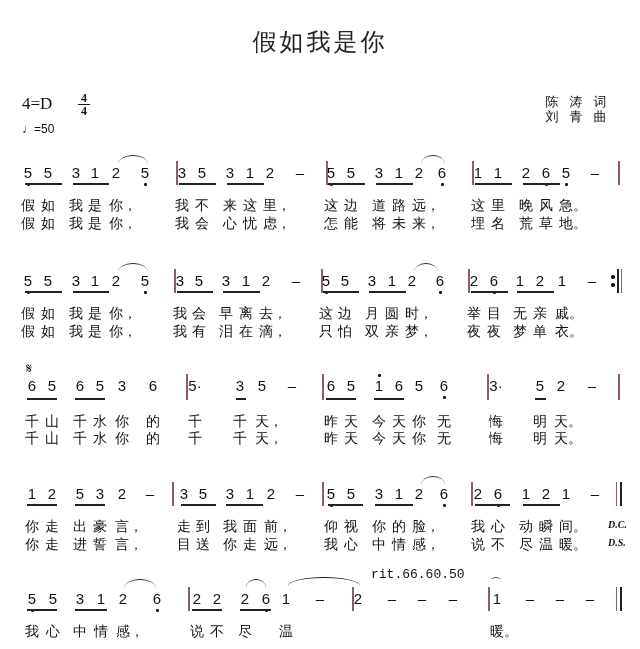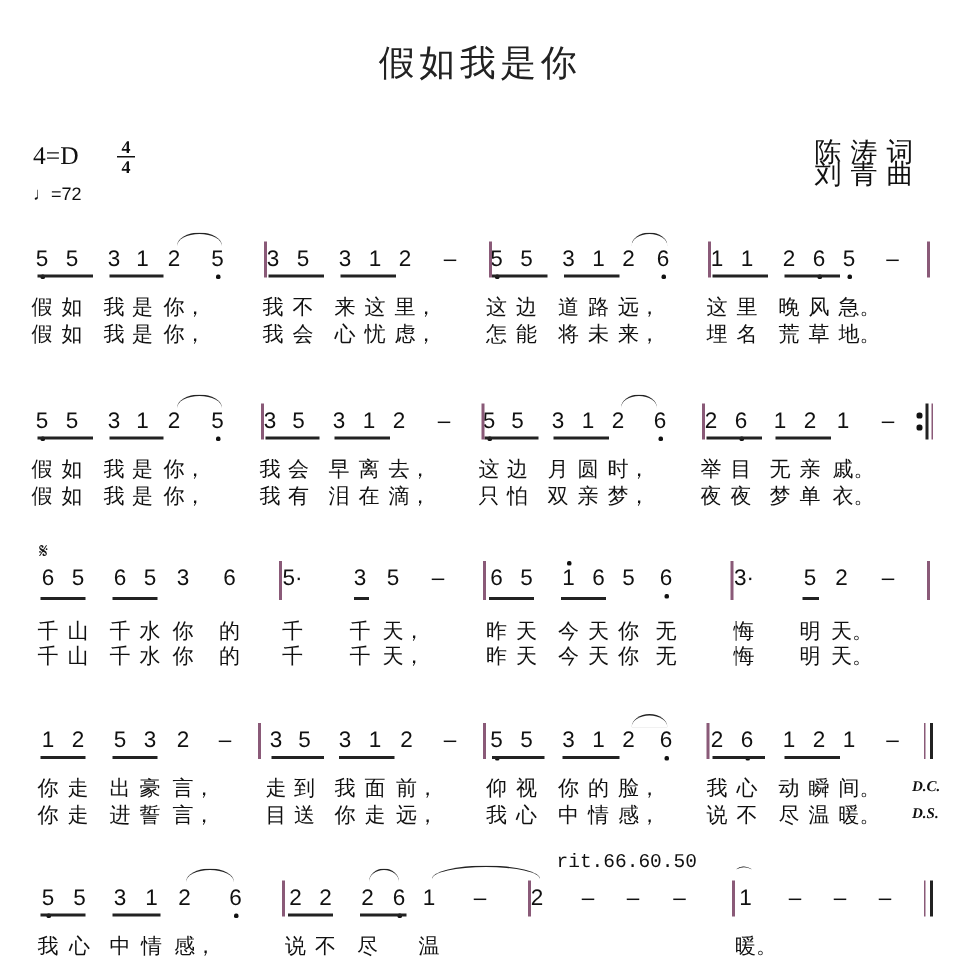--- a/index.html
+++ b/index.html
@@ -3,21 +3,21 @@
 <meta charset="utf-8">
 <style>
   html,body{margin:0;padding:0;background:#fff;}
   body{width:640px;height:649px;position:relative;overflow:hidden;font-family:"Liberation Sans","DejaVu Sans",sans-serif;color:#111;}
   .abs{position:absolute;}
   .title{left:0;width:640px;top:26px;text-align:center;font-size:24px;letter-spacing:3px;font-family:"DejaVu Sans",sans-serif;color:#222;}
   .key{left:22px;top:94px;font-size:17px;font-family:"Liberation Serif",serif;}
   .timesig{left:78px;top:92px;font-size:12px;font-weight:bold;text-align:center;width:12px;line-height:12px;font-family:"Liberation Serif",serif;}
   .timesig .line{border-top:1px solid #111;margin:0;}
   .tempo{left:22px;top:122px;font-size:12px;}
-  .credits{left:540px;top:94px;font-size:18px;line-height:15px;font-family:"DejaVu Sans",sans-serif;}
+  .credits{left:540px;top:94px;font-size:13px;line-height:15px;font-family:"DejaVu Sans",sans-serif;}
   .credits div span{display:inline-block;width:24px;text-align:center;}
   .note{position:absolute;font-size:15px;width:14px;text-align:center;line-height:16px;}
   .note .dot-below{position:absolute;left:6px;top:18px;width:2.5px;height:2.5px;background:#111;border-radius:50%;}
   .note .dot-above{position:absolute;left:6px;top:-4px;width:2.5px;height:2.5px;background:#111;border-radius:50%;}
   .uline{position:absolute;height:1.5px;background:#222;}
   .bar{position:absolute;width:2px;background:#8a5a78;}
   .bar.black{background:#222;}
   .repeat-dot{position:absolute;width:3.5px;height:3.5px;background:#111;border-radius:50%;}
   .lyric{position:absolute;font-size:14px;font-family:"DejaVu Sans",sans-serif;line-height:16px;white-space:pre;}
   .tie{position:absolute;border-top:1.5px solid #222;border-radius:50% 50% 0 0 / 100% 100% 0 0;height:8px;}
@@ -29,21 +29,21 @@
 </head>
 <body>
 
 <div class="abs title">假如我是你</div>
 <div class="abs key">4=D</div>
 <div class="abs timesig">
   <div>4</div>
   <div class="line"></div>
   <div>4</div>
 </div>
-<div class="abs tempo">♩=72</div>
+<div class="abs tempo">♩=50</div>
 <div class="abs credits">
   <div><span>陈</span><span>涛</span><span>词</span></div>
   <div><span>刘</span><span>青</span><span>曲</span></div>
 </div>
 
 <div id="score">
     <div class="note" style="left: 21px; top: 165px;">5<span class="dot-below"></span></div>
     <div class="note" style="left: 41px; top: 165px;">5</div>
     <div class="note" style="left: 69px; top: 165px;">3</div>
     <div class="note" style="left: 88px; top: 165px;">1</div>

